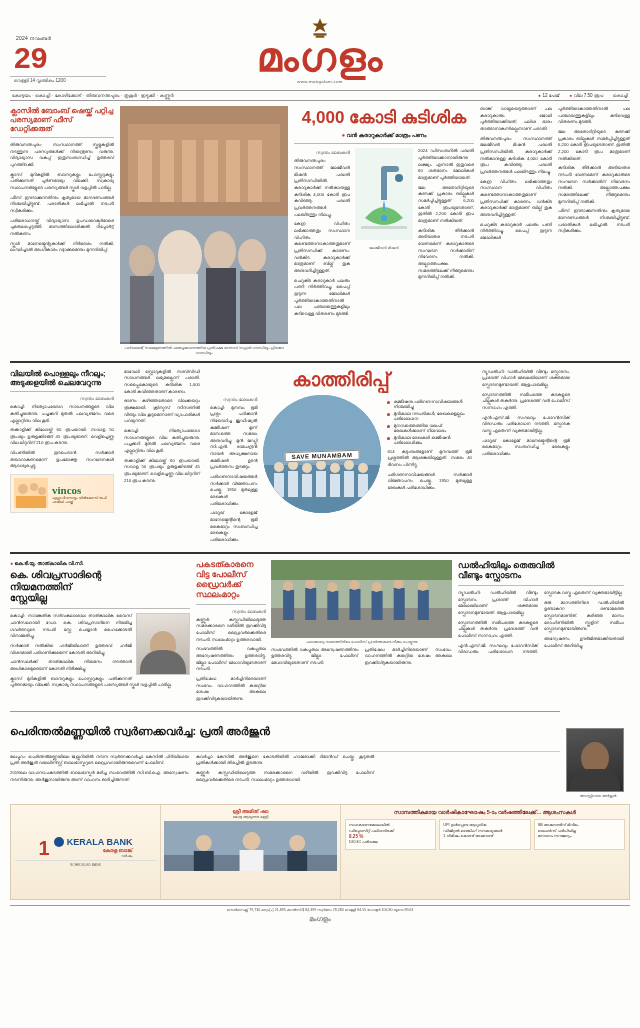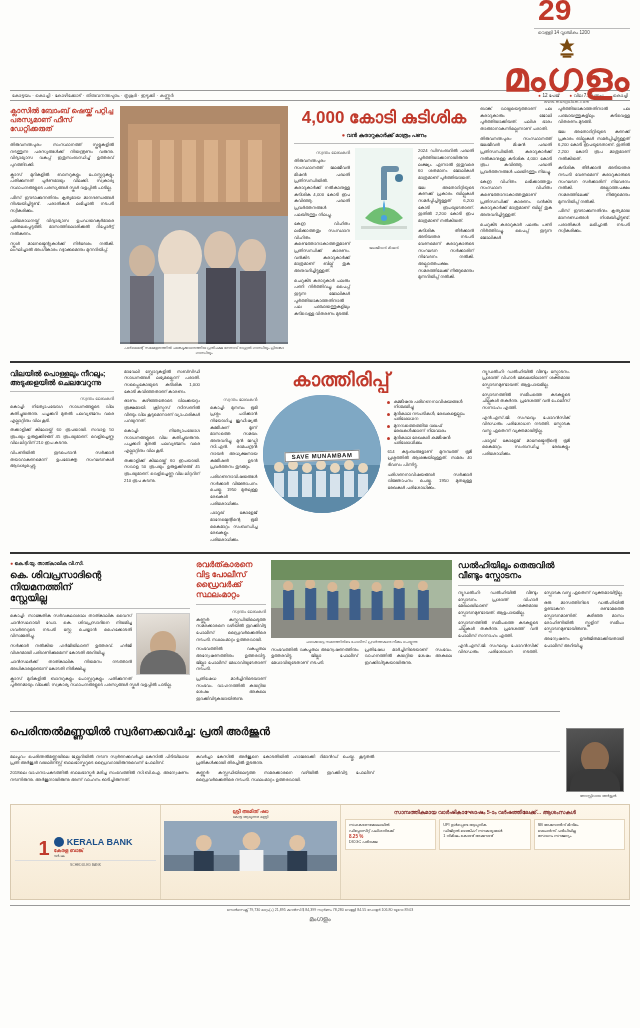--- a/index.html
+++ b/index.html
@@ -17,24 +17,23 @@
     height: 1028px;
     position: relative;
     background: #fdfdfb;
     padding: 8px 10px;
   }
 
   
   .masthead {
     display: flex;
     align-items: flex-end;
-    justify-content: center;
+    justify-content: flex-start;
     height: 76px;
     position: relative;
-    flex-direction: column;
   }
   .date-block {
     width: 96px;
     text-align: center;
     line-height: 1.05;
   }
   .date-top {
     font-size: 5px;
     color: #333;
     letter-spacing: .2px;
@@ -516,20 +515,36 @@
   <div class="band2">
 
     <div class="col c1">
       <div class="hl-red" style="font-size:7.4px; color:#111">വിലയിൽ പൊള്ളലും നീറലും; അടുക്കളയിൽ ചെലവേറുന്നു</div>
       <div class="rule"></div>
       <div class="byline">സ്വന്തം ലേഖകൻ</div>
       <div class="bodytext">
         <p>കൊച്ചി: നിത്യോപയോഗ സാധനങ്ങളുടെ വില കുതിച്ചുയരുന്നു. പച്ചക്കറി മുതൽ പലവ്യഞ്ജനം വരെ എല്ലാറ്റിനും വില കൂടി.</p>
         <p>തക്കാളിക്ക് കിലോയ്ക്ക് 60 രൂപയായി. സവാള 50 രൂപയും ഉരുളക്കിഴങ്ങ് 45 രൂപയുമാണ്. വെളിച്ചെണ്ണ വില ലിറ്ററിന് 210 രൂപ കടന്നു.</p>
         <p>വിപണിയിൽ ഇടപെടാൻ സർക്കാർ തയാറാകണമെന്ന് ഉപഭോക്തൃ സംഘടനകൾ ആവശ്യപ്പെട്ടു.</p>
+      </div>
+      <div class="ad-box mt4">
+        <div style="flex:0 0 34px">
+          <svg viewBox="0 0 34 30" width="34" height="30">
+            <rect width="34" height="30" fill="#ffd9a8"></rect>
+            <circle cx="9" cy="11" r="5" fill="#e8b98c"></circle>
+            <circle cx="20" cy="9" r="4" fill="#e8b98c"></circle>
+            <circle cx="28" cy="13" r="4" fill="#e8b98c"></circle>
+            <rect x="2" y="18" width="30" height="12" fill="#f0a94f"></rect>
+          </svg>
+        </div>
+        <div>
+          <div class="ad-vincos">vincos</div>
+          <div style="font-size:3.6px">എല്ലാ ദിവസവും വിൻകോസ് രുചി</div>
+          <div style="font-size:3.4px">ഫാമിലി പായ്ക്ക്</div>
+        </div>
       </div>
     </div>
 
     <div class="col" style="width:76px">
       <div class="bodytext">
         <p>മാവേലി സ്റ്റോറുകളിൽ സബ്സിഡി സാധനങ്ങൾ ലഭ്യമല്ലെന്ന് പരാതി. സപ്ലൈകോയുടെ കുടിശിക 1,000 കോടി കവിഞ്ഞതാണ് കാരണം.</p>
         <p>ഓണം കഴിഞ്ഞതോടെ വിലക്കയറ്റം രൂക്ഷമായി. ക്രിസ്മസ് സീസണിൽ വീണ്ടും വില കൂടുമെന്നാണ് വ്യാപാരികൾ പറയുന്നത്.</p>
         <p>കൊച്ചി: നിത്യോപയോഗ സാധനങ്ങളുടെ വില കുതിച്ചുയരുന്നു. പച്ചക്കറി മുതൽ പലവ്യഞ്ജനം വരെ എല്ലാറ്റിനും വില കൂടി.</p>
         <p>തക്കാളിക്ക് കിലോയ്ക്ക് 60 രൂപയായി. സവാള 50 രൂപയും ഉരുളക്കിഴങ്ങ് 45 രൂപയുമാണ്. വെളിച്ചെണ്ണ വില ലിറ്ററിന് 210 രൂപ കടന്നു.</p>
       </div>
@@ -632,21 +647,21 @@
           <p>സർക്കാർ നൽകിയ ഹർജിയിലാണ് ഉത്തരവ്. ഹർജി വിശദമായി പരിഗണിക്കുമെന്ന് കോടതി അറിയിച്ചു.</p>
           <p>ചാൻസലർക്ക് താത്കാലിക നിയമനം നടത്താൻ അധികാരമുണ്ടെന്ന് കോടതി നിരീക്ഷിച്ചു.</p>
           <p>ക്ലാസ് മുറികളിൽ ബാനറുകളും പോസ്റ്ററുകളും പതിക്കുന്നത് പൂർണമായും വിലക്കി. സ്വകാര്യ സ്ഥാപനങ്ങളുടെ പരസ്യങ്ങൾ സ്കൂൾ വളപ്പിൽ പാടില്ല.</p>
         </div>
       </div>
     </div>
 
     <div class="col" style="width:256px">
       <div style="display:flex; gap:5px;">
         <div style="width:70px">
-          <div class="headline-mid-red" style="font-size:8px">രവർത്കാരനെ</div>
+          <div class="headline-mid-red" style="font-size:8px">പകടത്കാരനെ</div>
           <div class="headline-mid-red" style="font-size:8px">വിട്ട പോലീസ്</div>
           <div class="headline-mid-red" style="font-size:8px">ഡ്രൈവർക്ക്</div>
           <div class="headline-mid-red" style="font-size:8px">സ്ഥലംമാറ്റം</div>
           <div class="rule"></div>
           <div class="byline">സ്വന്തം ലേഖകൻ</div>
           <div class="bodytext">
             <p>കണ്ണൂർ: കസ്റ്റഡിയിലെടുത്ത സമരക്കാരനെ വഴിയിൽ ഇറക്കിവിട്ട പോലീസ് ഡ്രൈവർക്കെതിരെ നടപടി. സ്ഥലംമാറ്റം ഉത്തരവായി.</p>
             <p>സംഭവത്തിൽ വകുപ്പുതല അന്വേഷണത്തിനും ഉത്തരവിട്ടു. ജില്ലാ പോലീസ് മേധാവിയുടേതാണ് നടപടി.</p>
             <p>പ്രതിഷേധ മാർച്ചിനിടെയാണ് സംഭവം. വാഹനത്തിൽ കയറ്റിയ ശേഷം അകലെ ഇറക്കിവിടുകയായിരുന്നു.</p>
           </div>
@@ -716,21 +731,21 @@
         <div class="mug-body"></div>
       </div>
       <div class="photo-caption">അറസ്റ്റിലായ അർജുൻ</div>
     </div>
   </div>
 
   <div class="bottom-ad">
     <div class="ad-left">
       <div style="display:flex;align-items:center;gap:4px">
         <div class="kb-num">1</div>
-        <div style="text-align:left">
+        <div style="text-align:right">
           <div class="kerala-bank-logo">
             <svg width="10" height="10" viewBox="0 0 10 10">
                 <circle cx="5" cy="5" r="5" fill="#1b4f8a"></circle>
               </svg>
             <span>KERALA BANK</span>
           </div>
           <div style="font-size:5px;color:#c0392b;font-weight:bold">കേരള ബാങ്ക്</div>
           <div style="font-size:3.6px;color:#555">വർഷം</div>
         </div>
       </div>

